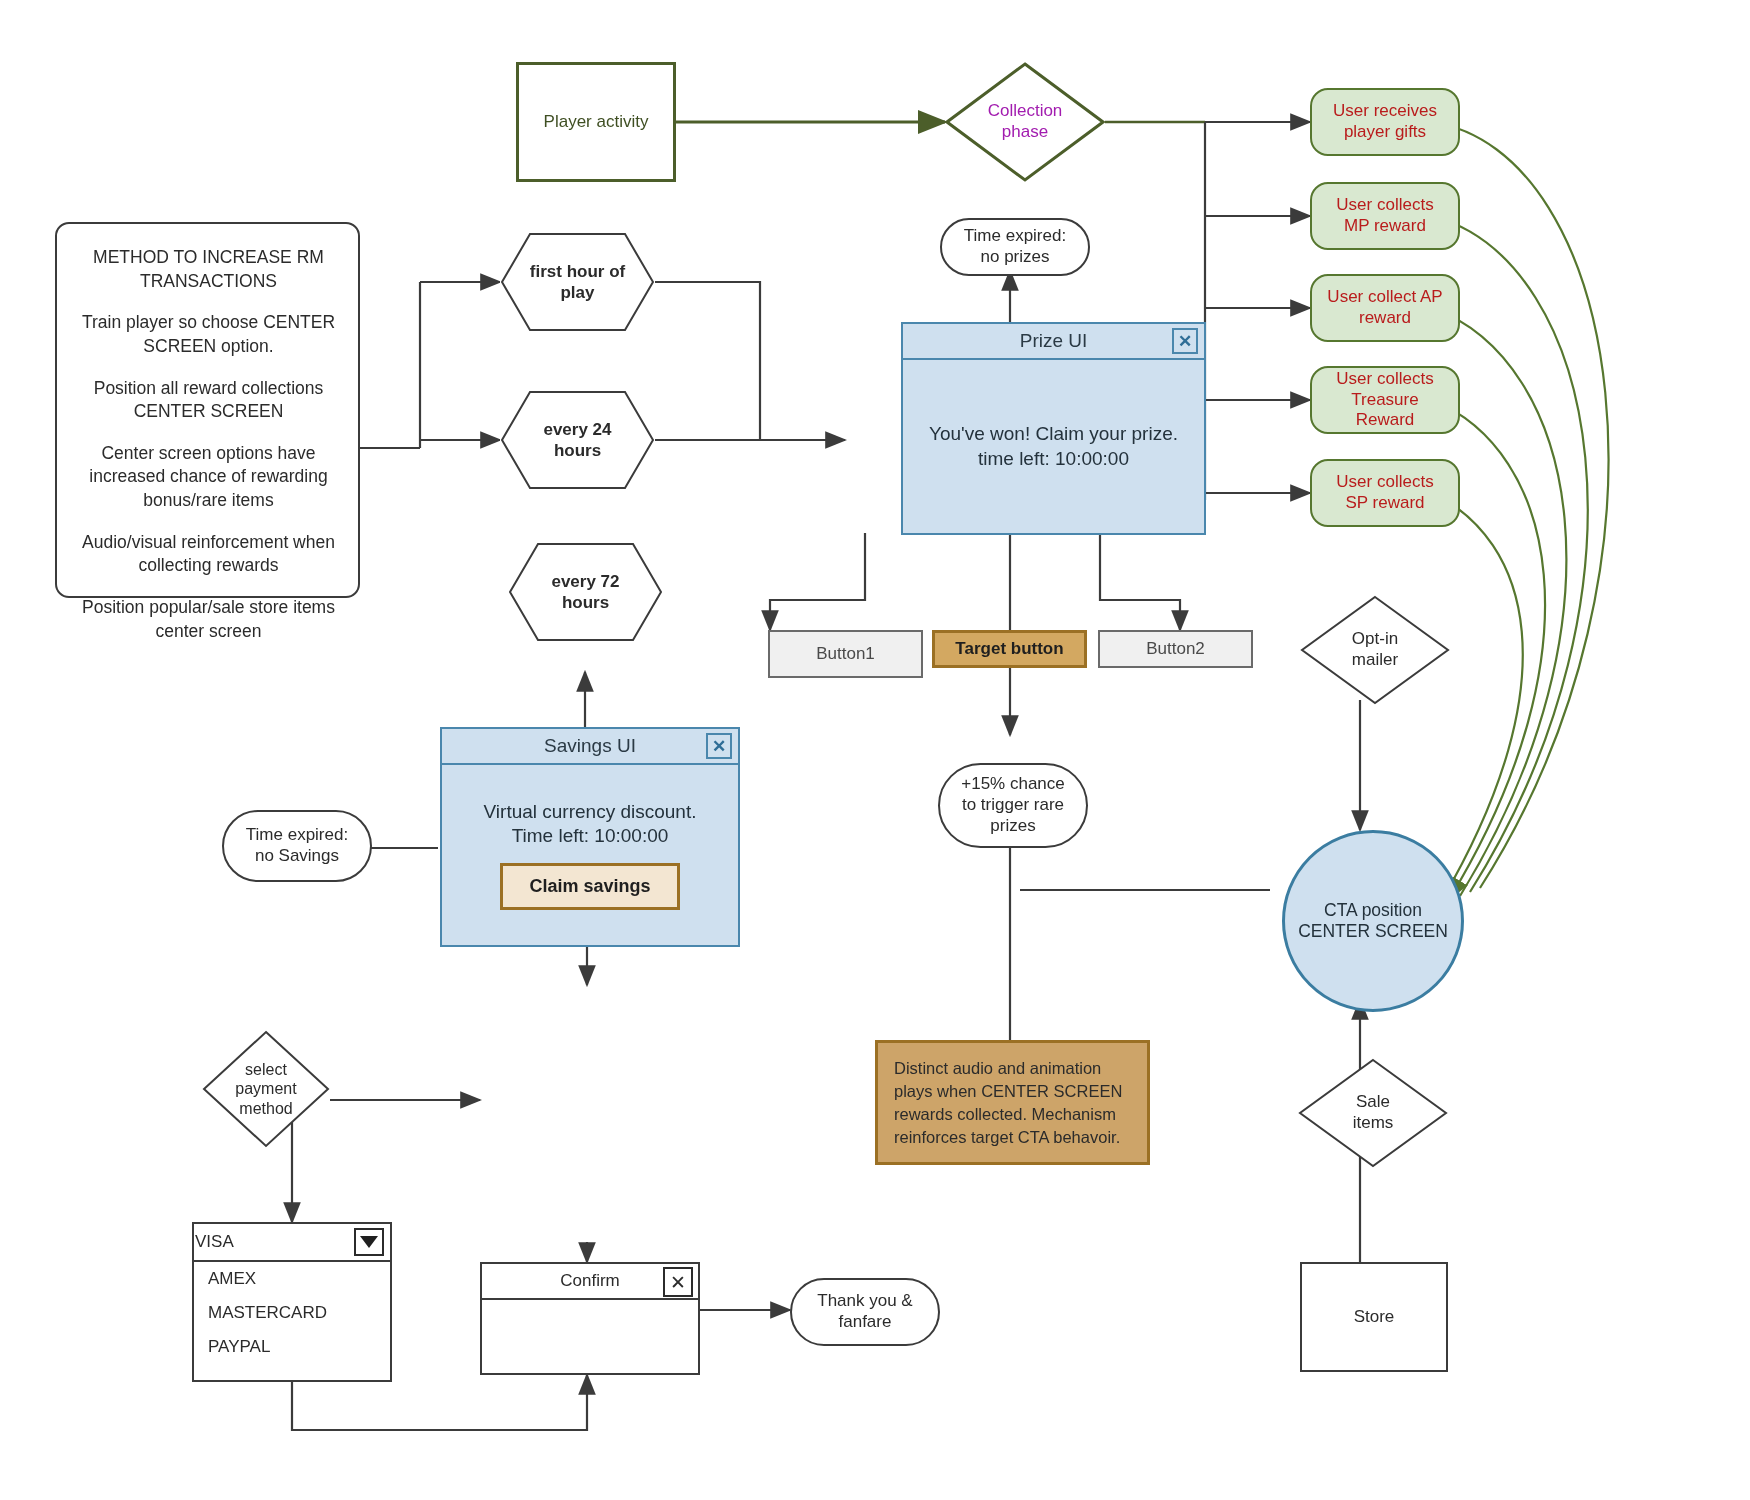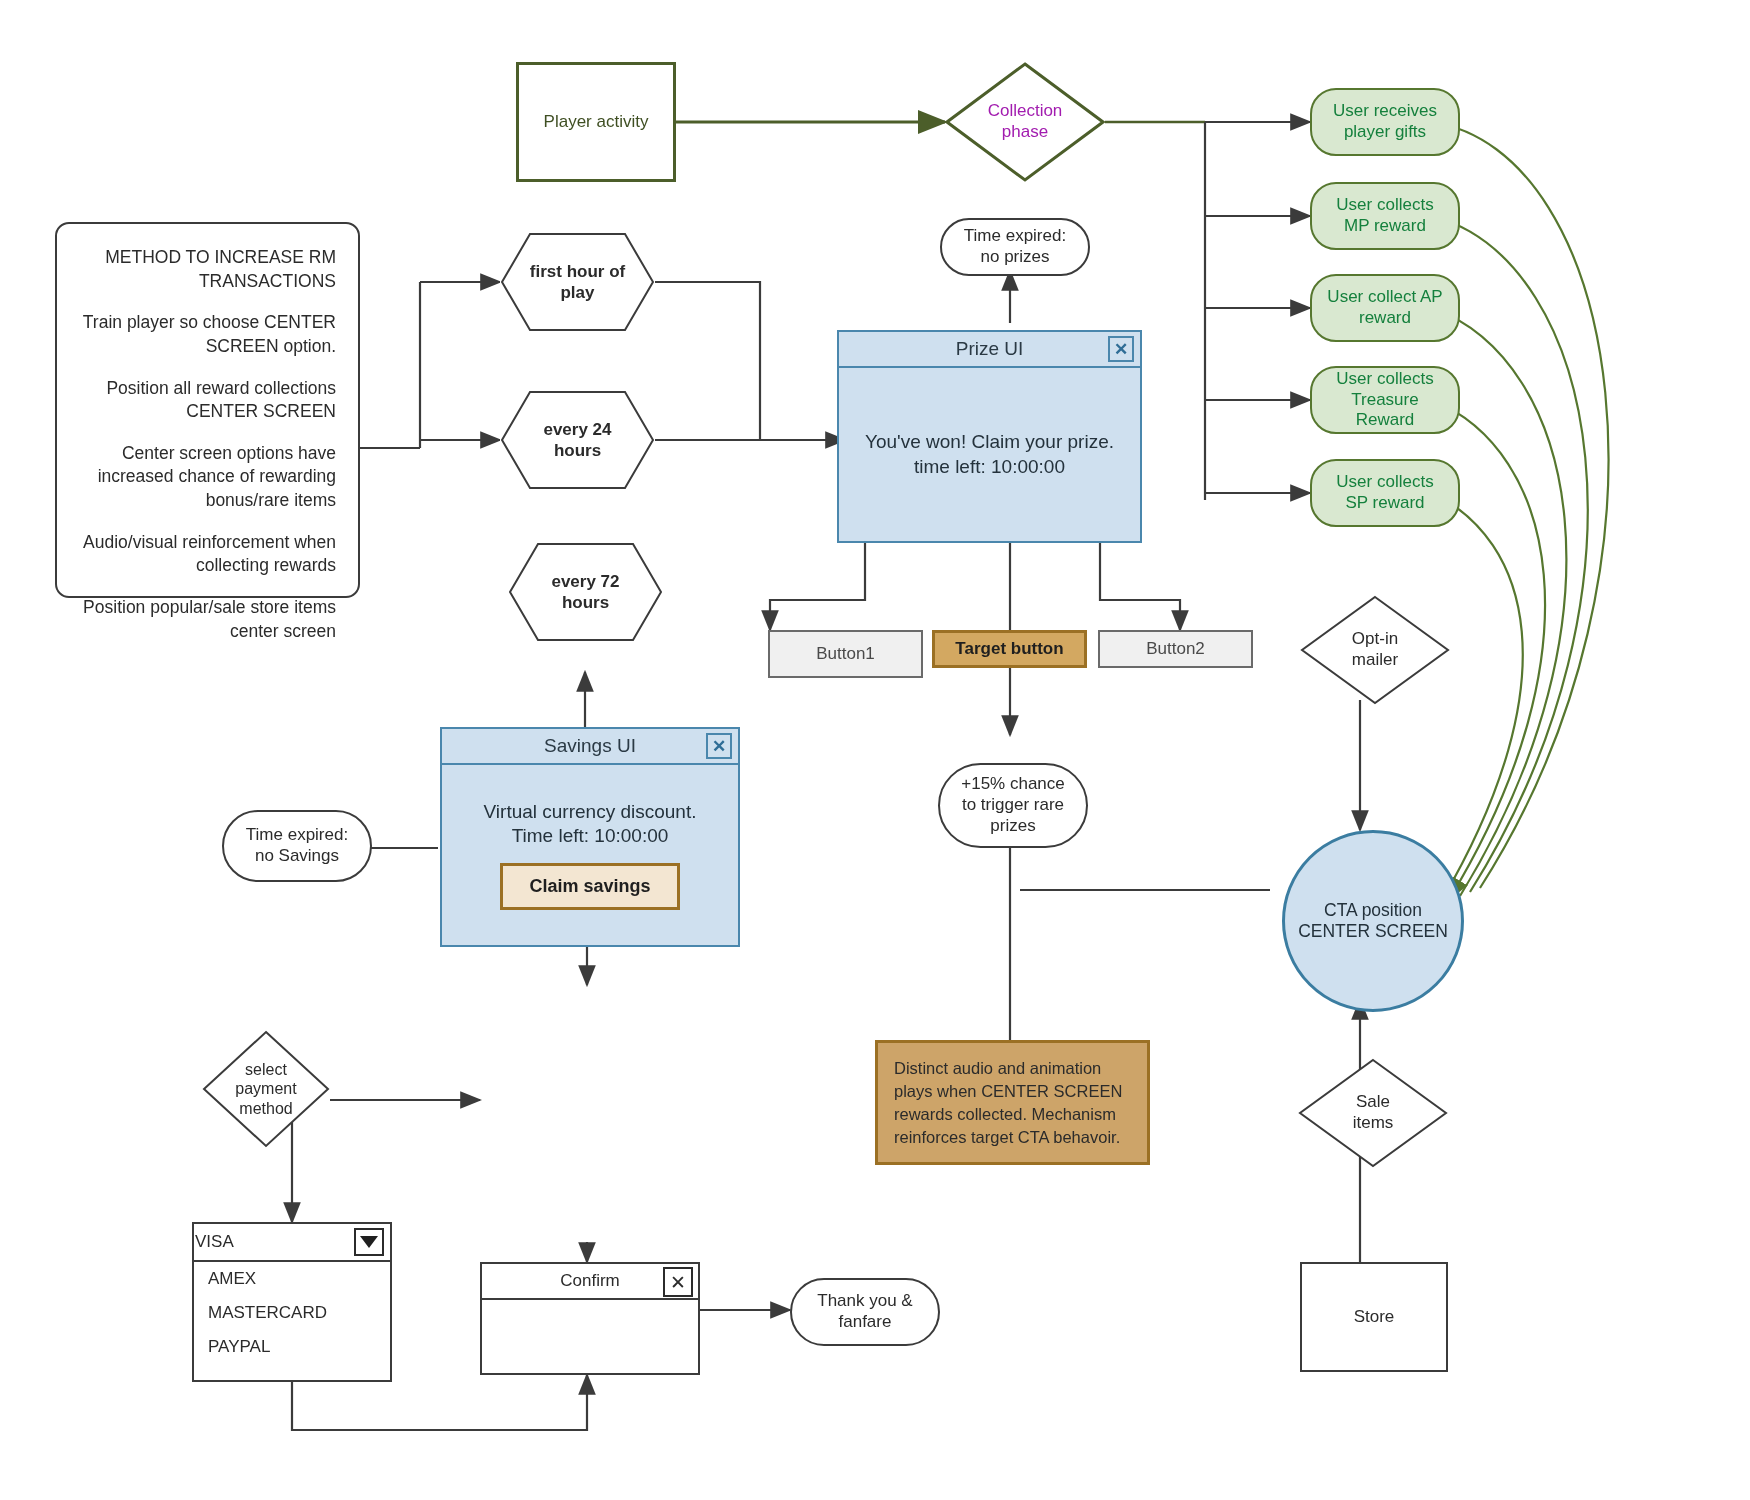--- a/index.html
+++ b/index.html
@@ -25,35 +25,35 @@
   .diamond-olive, .diamond-plain {
     background:transparent; border:none;
   }
   .diamond-olive .dshape, .diamond-plain .dshape {
     position:absolute; left:0; top:0; width:100%; height:100%;
   }
   .diamond-label { position:relative; z-index:2; font-size:17px; line-height:1.22; white-space:pre-line; }
 
   .note-rounded {
     border:2px solid #3b3b3b; background:#ffffff; border-radius:14px;
-    padding:22px 22px 22px 24px; display:block; text-align:right;
+    padding:22px 22px 22px 24px; display:block; text-align:center;
     font-size:17.5px; line-height:1.35;
   }
   .note-rounded p { margin:0 0 18px 0; }
   .note-rounded p:last-child { margin-bottom:0; }
 
   .hexagon {
     background:#ffffff; font-weight:bold; font-size:17px; color:#2b2b2b;
   }
   .hex-shape { position:absolute; left:0; top:0; width:100%; height:100%; }
   .hex-label { position:relative; z-index:2; white-space:pre-line; line-height:1.25; }
 
   .pill {
-    border:2.5px solid #56772f; background:#d9e8d0; color:#15803d;
-    border-radius:26px; font-size:17px; line-height:1.22;
+    border:2.5px solid #56772f; background:#d9e8d0; color:#b91c1c;
+    border-radius:18px; font-size:17px; line-height:1.22;
   }
 
   .stadium {
     border:2px solid #3b3b3b; background:#ffffff; border-radius:999px;
     font-size:17px; line-height:1.25;
   }
 
   .uiwin { border:2.5px solid #4a87ad; background:#cfe0ef; display:block; padding:0; }
   .uiwin .titlebar {
     height:36px; border-bottom:2px solid #4a87ad; position:relative;
@@ -250,21 +250,21 @@
     </svg>
     <span class="hex-label">every 72
 hours</span>
   </div>
 
   <div class="node stadium" style="left:940px; top:218px; width:150px; height:58px;">
     <span class="txt">Time expired:
 no prizes</span>
   </div>
 
-  <div class="uiwin" style="position:absolute; left:837px; top:322px; width:305px; height:213px;margin-top:8px;">
+  <div class="uiwin" style="position:absolute; left:901px; top:322px; width:305px; height:213px;">
     <div class="titlebar">
       <span>Prize UI</span>
       <span class="closebox">✕</span>
     </div>
     <div class="body" style="height:173px;">
       <span>You've won! Claim your prize.
 time left: 10:00:00</span>
     </div>
   </div>
 

